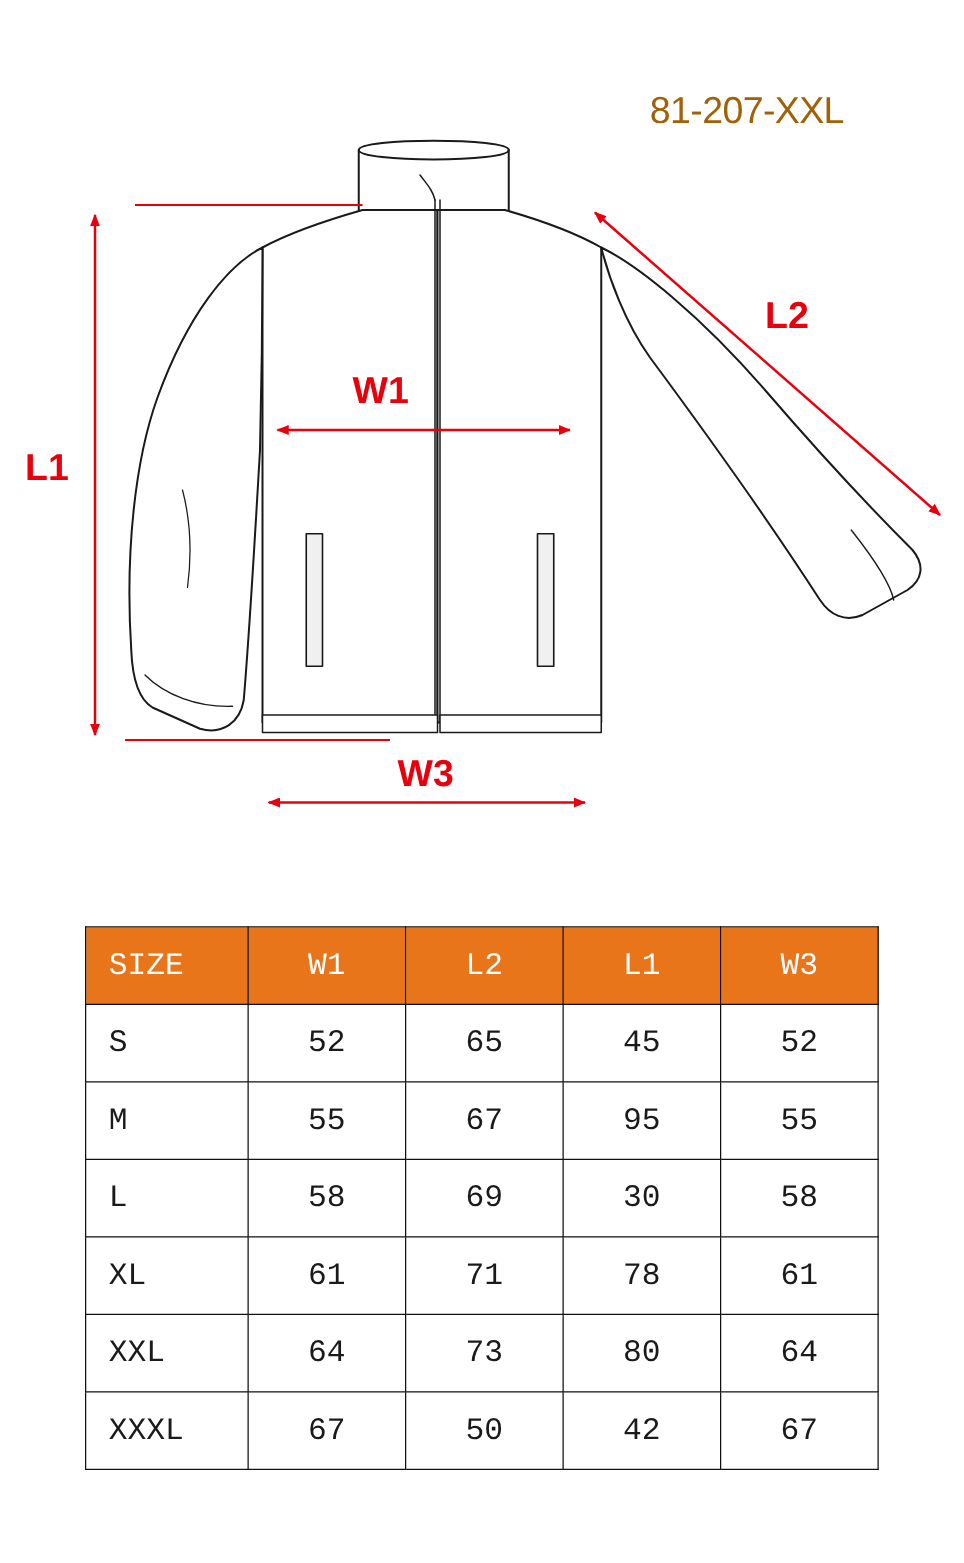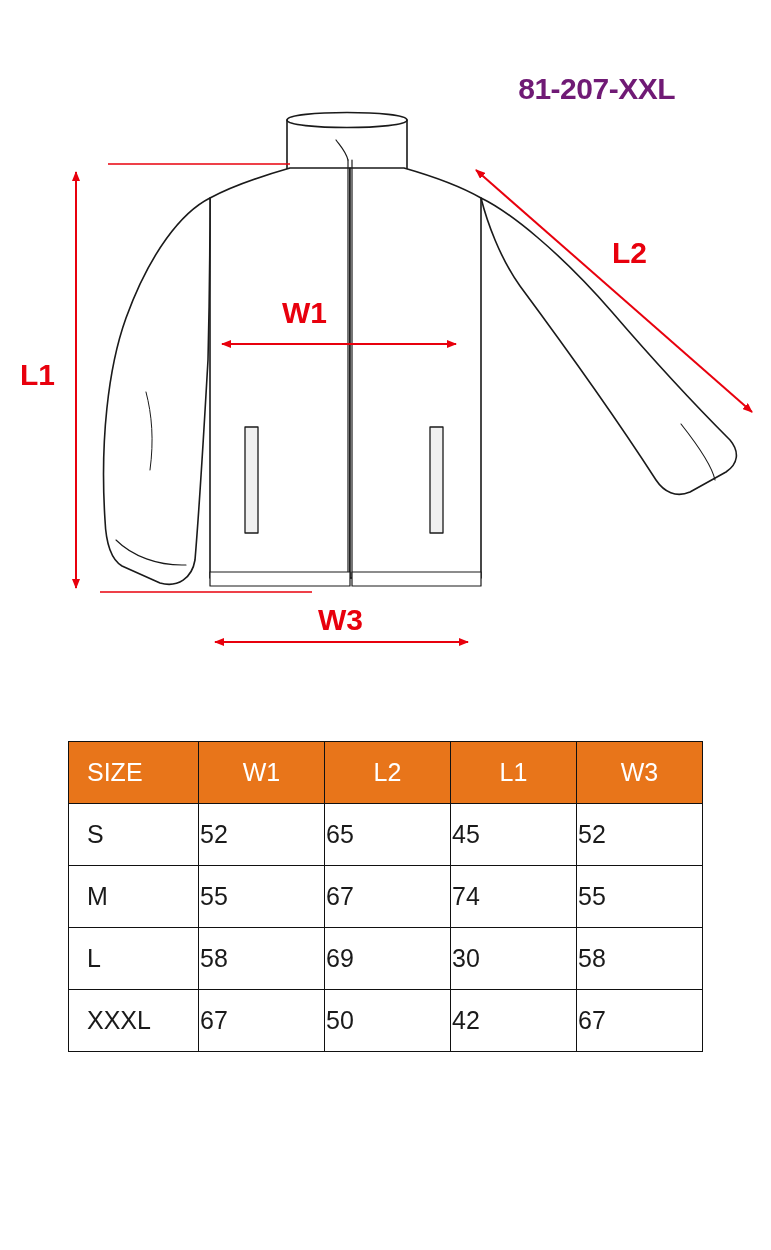--- a/index.html
+++ b/index.html
@@ -15,23 +15,23 @@
     position: relative;
     overflow: hidden;
   }
 
   
   #product-code {
     position: absolute;
     right: 96px;
     top: 72px;
     font-size: 30px;
-    font-weight: bold;
+    font-weight: normal;
     letter-spacing: -0.5px;
-    color: #701a75;
+    color: #a16207;
     white-space: nowrap;
   }
 
   
   #drawing {
     position: absolute;
     left: 0;
     top: 0;
     width: 771px;
     height: 700px;
@@ -65,40 +65,41 @@
     width: 635px;
     table-layout: fixed;
   }
   table.size-table th,
   table.size-table td {
     border: 1px solid #111111;
     height: 59px;
     font-size: 25px;
     font-weight: normal;
     color: #1a1a1a;
+    font-family: Liberation Mono, monospace;
   }
   table.size-table thead th {
     background: #e8751a;
     color: #ffffff;
     font-weight: normal;
     font-size: 25px;
   }
   table.size-table thead th.hdr-size {
     text-align: left;
     padding-left: 18px;
   }
   table.size-table thead th.hdr-val {
     text-align: center;
   }
   table.size-table td.cell-size {
     text-align: left;
     padding-left: 18px;
   }
   table.size-table td.cell-val {
-    text-align: left;
+    text-align: center;
   }
   col.col-size { width: 130px; }
   col.col-val  { width: 126px; }
 </style>
 </head>
 <body>
 
 <div id="product-code">81-207-XXL</div>
 
 <div id="drawing">
@@ -206,31 +207,45 @@
         <td class="cell-size">S</td>
         <td class="cell-val">52</td>
         <td class="cell-val">65</td>
         <td class="cell-val">45</td>
         <td class="cell-val">52</td>
       </tr>
       <tr>
         <td class="cell-size">M</td>
         <td class="cell-val">55</td>
         <td class="cell-val">67</td>
-        <td class="cell-val">74</td>
+        <td class="cell-val">95</td>
         <td class="cell-val">55</td>
       </tr>
       <tr>
         <td class="cell-size">L</td>
         <td class="cell-val">58</td>
         <td class="cell-val">69</td>
         <td class="cell-val">30</td>
         <td class="cell-val">58</td>
       </tr>
       <tr>
+        <td class="cell-size">XL</td>
+        <td class="cell-val">61</td>
+        <td class="cell-val">71</td>
+        <td class="cell-val">78</td>
+        <td class="cell-val">61</td>
+      </tr>
+      <tr>
+        <td class="cell-size">XXL</td>
+        <td class="cell-val">64</td>
+        <td class="cell-val">73</td>
+        <td class="cell-val">80</td>
+        <td class="cell-val">64</td>
+      </tr>
+      <tr>
         <td class="cell-size">XXXL</td>
         <td class="cell-val">67</td>
         <td class="cell-val">50</td>
         <td class="cell-val">42</td>
         <td class="cell-val">67</td>
       </tr>
     </tbody>
   </table>
 </div>
 

